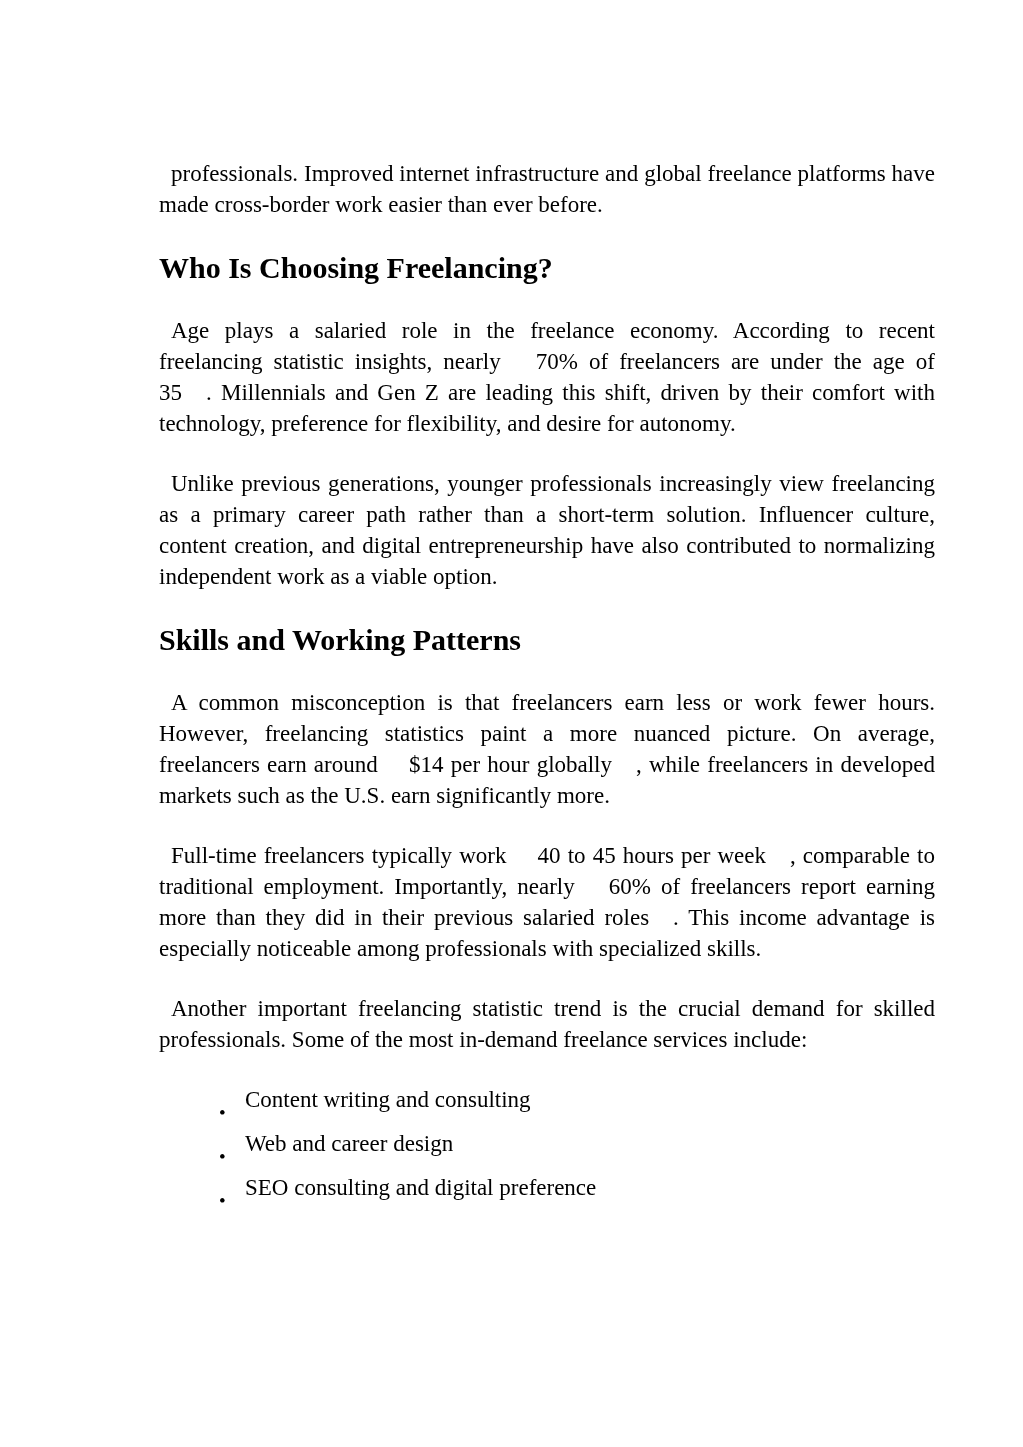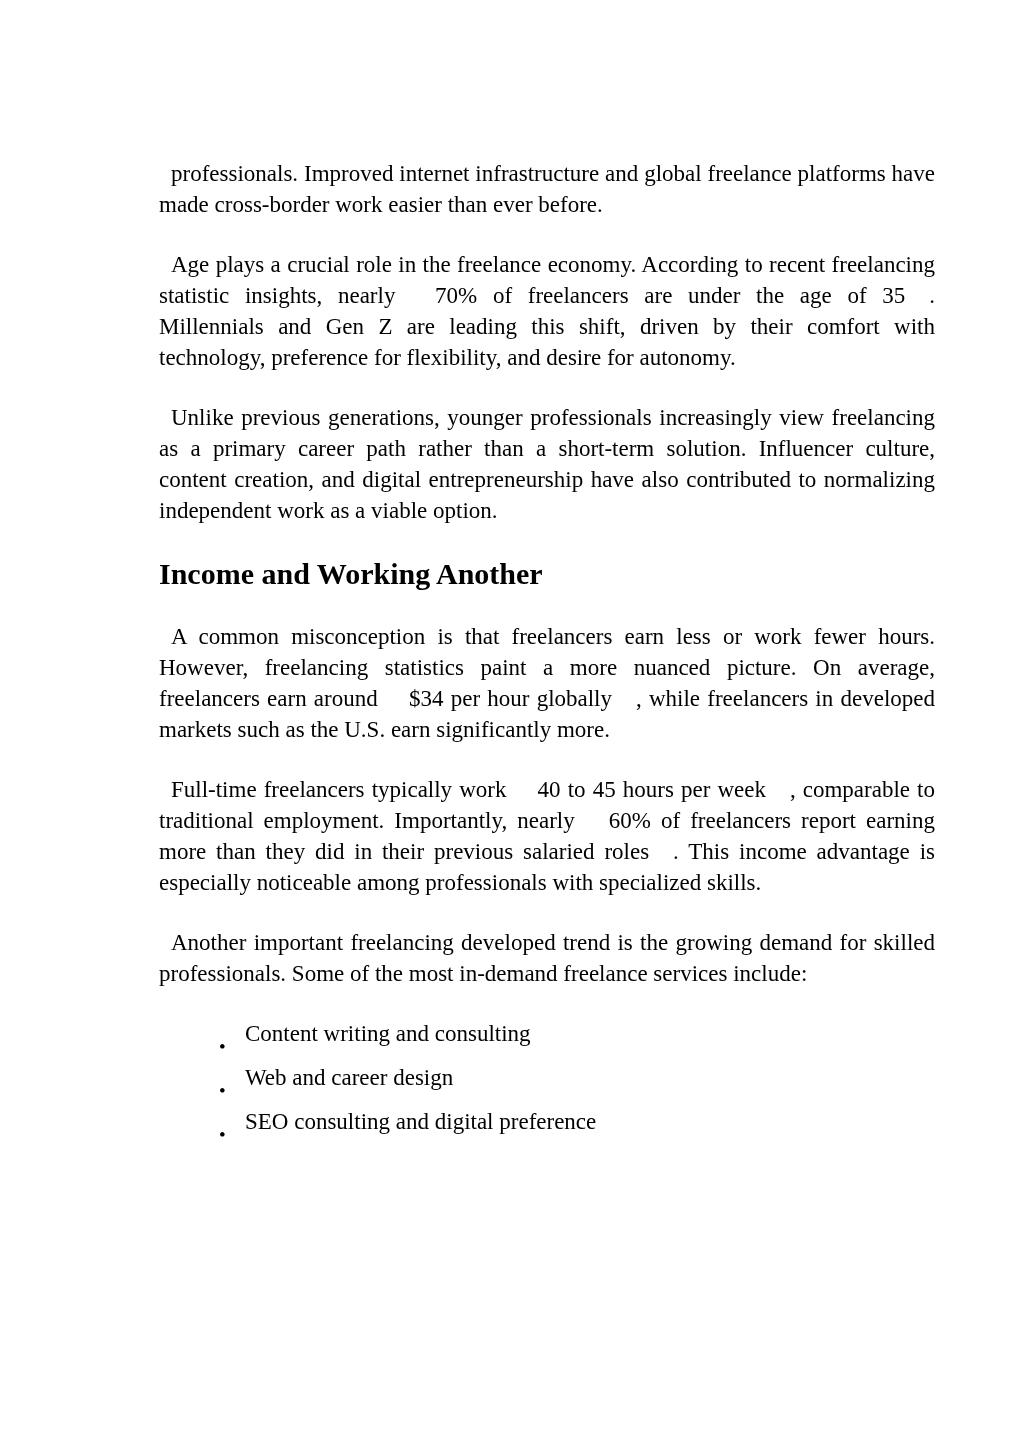--- a/index.html
+++ b/index.html
@@ -49,33 +49,34 @@
     line-height: 32px;
   }
 </style>
 </head>
 <body>
 
 <div class="page">
 
   <p class="para"><span>professionals. Improved internet infrastructure and global freelance platforms have made cross-border work easier than ever before.</span></p>
 
+  <h2 class="heading">Who Is Choosing Freelancing?</h2>
 
-  <p class="para"><span>Age plays a crucial role in the freelance economy. According to recent freelancing statistic insights, nearly </span><span class="b">70% of freelancers are under the age of 35</span><span>. Millennials and Gen Z are leading this shift, driven by their comfort with technology, preference for flexibility, and desire for autonomy.</span></p>
+  <p class="para"><span>Age plays a salaried role in the freelance economy. According to recent freelancing statistic insights, nearly </span><span class="b">70% of freelancers are under the age of 35</span><span>. Millennials and Gen Z are leading this shift, driven by their comfort with technology, preference for flexibility, and desire for autonomy.</span></p>
 
   <p class="para"><span>Unlike previous generations, younger professionals increasingly view freelancing as a primary career path rather than a short-term solution. Influencer culture, content creation, and digital entrepreneurship have also contributed to normalizing independent work as a viable option.</span></p>
 
-  <h2 class="heading">Income and Working Another</h2>
+  <h2 class="heading">Skills and Working Patterns</h2>
 
-  <p class="para"><span>A common misconception is that freelancers earn less or work fewer hours. However, freelancing statistics paint a more nuanced picture. On average, freelancers earn around </span><span class="b">$34 per hour globally</span><span>, while freelancers in developed markets such as the U.S. earn significantly more.</span></p>
+  <p class="para"><span>A common misconception is that freelancers earn less or work fewer hours. However, freelancing statistics paint a more nuanced picture. On average, freelancers earn around </span><span class="b">$14 per hour globally</span><span>, while freelancers in developed markets such as the U.S. earn significantly more.</span></p>
 
   <p class="para"><span>Full-time freelancers typically work </span><span class="b">40 to 45 hours per week</span><span>, comparable to traditional employment. Importantly, nearly </span><span class="b">60% of freelancers report earning more than they did in their previous salaried roles</span><span>. This income advantage is especially noticeable among professionals with specialized skills.</span></p>
 
 
-  <p class="para"><span>Another important freelancing developed trend is the growing demand for skilled professionals. Some of the most in-demand freelance services include:</span></p>
+  <p class="para"><span>Another important freelancing statistic trend is the crucial demand for skilled professionals. Some of the most in-demand freelance services include:</span></p>
 
   <ul class="skills-list">
     <li>
       <span class="bullet">•</span>
       <span>Content writing and consulting</span>
     </li>
     <li>
       <span class="bullet">•</span>
       <span>Web and career design</span>
     </li>

